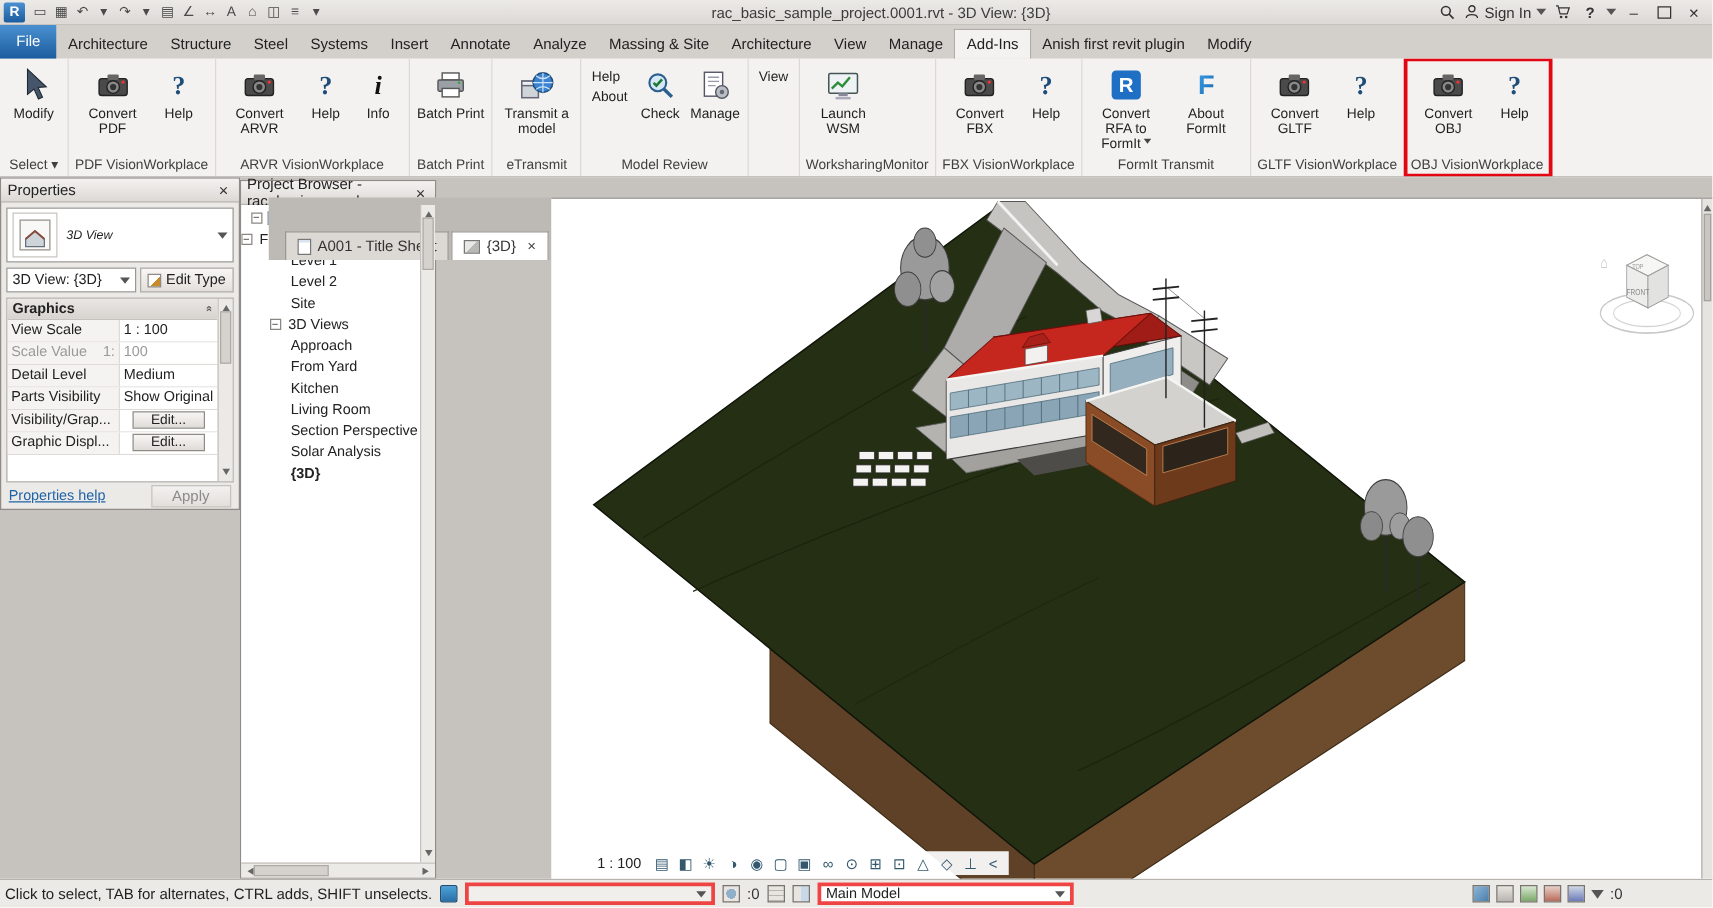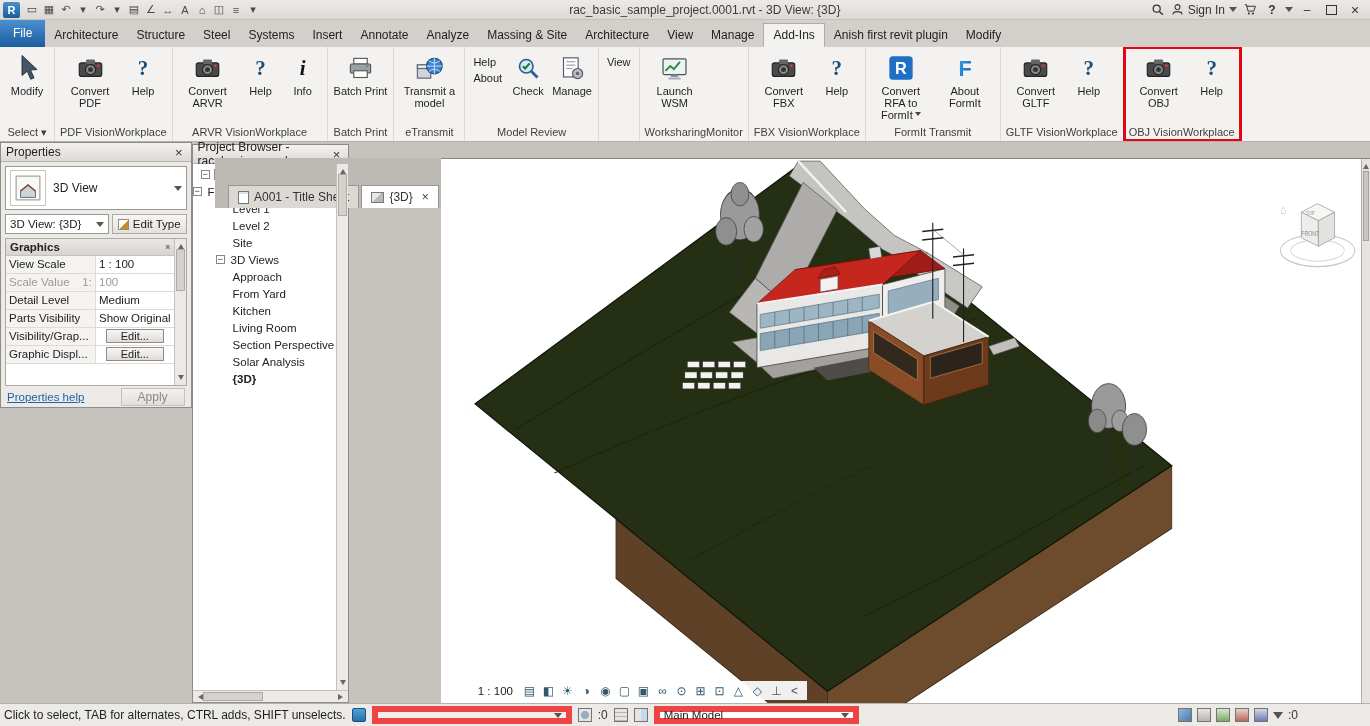--- a/index.html
+++ b/index.html
@@ -51,21 +51,21 @@
   .left-gap { height:30px; background:#c6c3bf; }
   .palette { background:#eceae7; border:1px solid #8f8c88; display:flex; flex-direction:column; }
   .properties { height:266px; }
   .browser { flex:1; margin-top:2px; }
   .pal-title { height:19px; display:flex; align-items:center; padding:0 5px; font-size:12px; color:#222; background:linear-gradient(#f4f2f0,#dcd9d5); border-bottom:1px solid #b5b2ae; flex-shrink:0; }
   .pal-x { margin-left:auto; font-size:13px; color:#333; padding:0 3px; cursor:default; }
   .pal-x::after { content:"×"; }
 
   .type-selector { margin:4px; height:44px; background:#fff; border:1px solid #9a9792; display:flex; align-items:center; padding:2px 4px; flex-shrink:0; }
   .type-thumb { width:36px; height:36px; border:1px solid #c9c6c2; margin-right:7px; display:flex; align-items:center; justify-content:center; }
-  .type-name { flex:1; font-size:12px; }
+  .type-name { flex:1; font-size:10px;font-style:italic; }
   .selector-row { display:flex; margin:0 4px 4px; gap:3px; flex-shrink:0; }
   .combo { flex:1; height:20px; border:1px solid #9a9792; background:#fff; font-size:11.5px; display:flex; align-items:center; padding:0 4px; gap:3px; }
   .combo .caret { margin-left:auto; }
   .edit-type-btn { height:20px; border:1px solid #aeaba7; background:linear-gradient(#f8f6f4,#e3e0dc); font-size:11.5px; display:flex; align-items:center; gap:4px; padding:0 5px; }
   .et-ico { width:11px; height:11px; border:1px solid #8f8c88; background:linear-gradient(135deg,#fff 55%,#c98a2a 55%); }
 
   .prop-grid { flex:1; margin:0 4px; border:1px solid #aeaba7; background:#fff; display:flex; overflow:hidden; }
   .grid-main { flex:1; overflow:hidden; }
   .group-hdr { height:17px; background:linear-gradient(#eae7e4,#d7d4d0); border-bottom:1px solid #c5c2be; display:flex; align-items:center; padding:0 4px; font-size:11.5px; font-weight:bold; color:#222; }
   .ghdr-chev { margin-left:auto; font-size:9px; color:#555; }
@@ -116,21 +116,21 @@
   .cs-thumb { position:absolute; top:12px; left:1px; width:6px; height:70px; background:#c9c6c2; border:1px solid #a5a29e; }
   .viewbar { position:absolute; left:26px; bottom:3px; height:19px; display:flex; align-items:center; gap:2px; background:rgba(255,255,255,0.92); padding:0 5px; z-index:5; font-size:11.5px; }
   .vb-scale { padding:0 5px; border:1px solid transparent; }
   .vcic { width:17px; height:17px; display:flex; align-items:center; justify-content:center; font-size:12px; color:#33586e; }
   .vb-collapse { padding:0 4px; color:#33586e; font-size:12px; }
 
   
   .statusbar { height:23px; background:#eceae7; border-top:1px solid #b5b2ae; display:flex; align-items:center; gap:6px; padding-left:4px; font-size:12px; }
   .sb-hint { white-space:nowrap; color:#1f1f1f; }
   .sb-ico1 { width:14px; height:14px; background:linear-gradient(#4aa3d8,#2b6fa8); border:1px solid #1d4e79; border-radius:2px; flex-shrink:0; }
-  .sb-combo { height:18px; border:6px solid #ef4444; display:flex; align-items:center; padding:0 4px; gap:3px; font-size:11.5px; }
+  .sb-combo { height:18px; border:3px solid #ef4444; display:flex; align-items:center; padding:0 4px; gap:3px; font-size:11.5px; }
   .sb-combo.dis { width:200px; background:#f1efec; color:#888; }
   .sb-combo.mm { width:205px; background:#fff; }
   .sb-ico2 { width:14px; height:14px; border:1px solid #77736e; background:radial-gradient(circle at 50% 50%, #8fb0c8 0 4px, #e8e5e1 4px); flex-shrink:0; }
   .sb-ico3 { width:14px; height:14px; border:1px solid #77736e; background:repeating-linear-gradient(#e8e5e1 0 3px, #b8b5b0 3px 4px); flex-shrink:0; }
   .sb-ico4 { width:14px; height:14px; border:1px solid #77736e; background:linear-gradient(90deg,#e8e5e1 50%,#c8d8e8 50%); flex-shrink:0; }
   .sb-count { color:#333; }
   .sb-right { margin-left:auto; display:flex; align-items:center; gap:5px; padding-right:72px; }
   .sr-ic { width:14px; height:14px; border:1px solid #77736e; flex-shrink:0; }
   .i-a { background:linear-gradient(135deg,#8fb6d8,#4a7eab); }
   .i-b { background:linear-gradient(#e8e5e0,#b8b5b0); }

